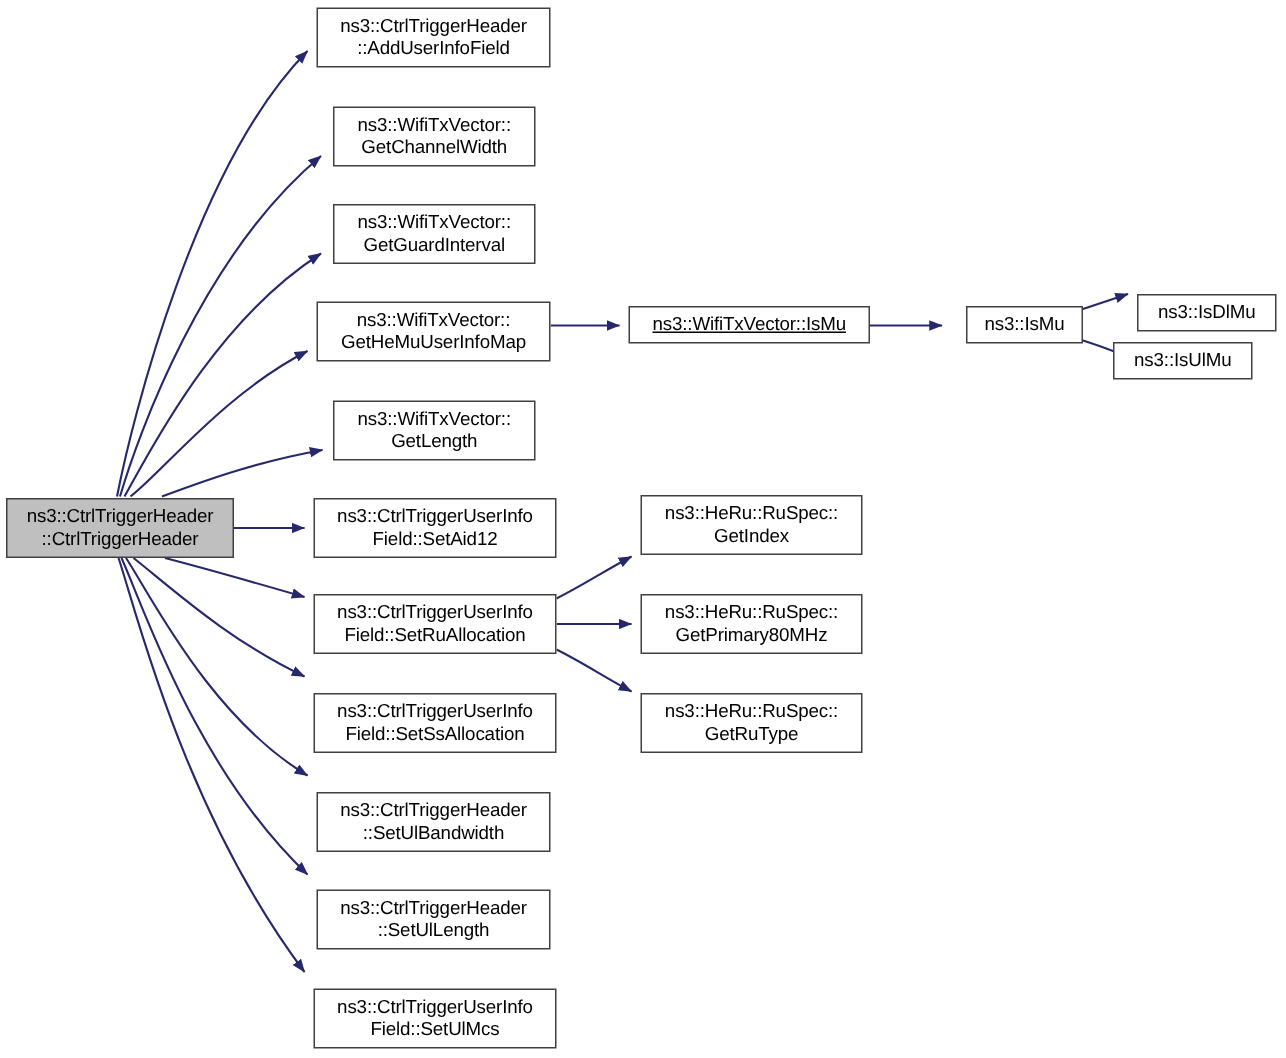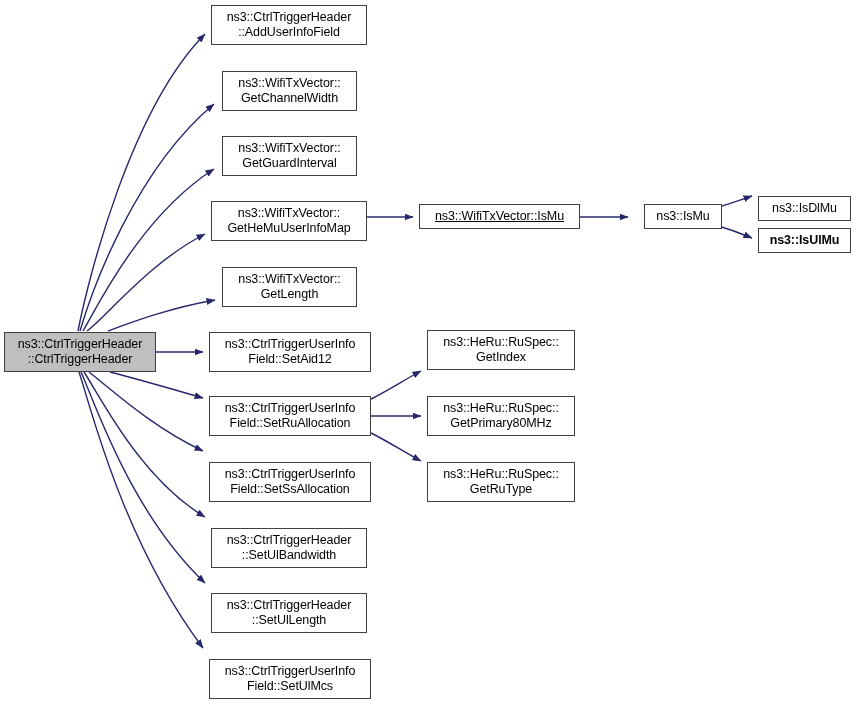--- a/index.html
+++ b/index.html
@@ -108,15 +108,15 @@
 Field::SetUlMcs</span></div>
       <div class="node" style="left: 419px; top: 204px; width: 161px; height: 25px; border-color: rgb(64, 64, 64); text-decoration: underline;"><span class="label">ns3::WifiTxVector::IsMu</span></div>
       <div class="node" style="left: 427px; top: 330px; width: 148px; height: 40px; border-color: rgb(64, 64, 64);"><span class="label">ns3::HeRu::RuSpec::
 GetIndex</span></div>
       <div class="node" style="left: 427px; top: 396px; width: 148px; height: 40px; border-color: rgb(64, 64, 64);"><span class="label">ns3::HeRu::RuSpec::
 GetPrimary80MHz</span></div>
       <div class="node" style="left: 427px; top: 462px; width: 148px; height: 40px; border-color: rgb(64, 64, 64);"><span class="label">ns3::HeRu::RuSpec::
 GetRuType</span></div>
       <div class="node" style="left: 634px; top: 204px; width: 78px; height: 25px; border-color: rgb(64, 64, 64); margin-left: 10px;"><span class="label">ns3::IsMu</span></div>
       <div class="node" style="left: 758px; top: 180px; width: 93px; height: 25px; border-color: rgb(64, 64, 64); margin-top: 16px;"><span class="label">ns3::IsDlMu</span></div>
-      <div class="node" style="left: 758px; top: 228px; width: 93px; height: 25px; border-color: rgb(64, 64, 64); font-weight: bold;"><span class="label">ns3::IsUlMu</span></div>
+      <div class="node" style="left: 742px; top: 228px; width: 93px; height: 25px; border-color: rgb(64, 64, 64);"><span class="label">ns3::IsUlMu</span></div>
     </div>
 </div>
 
 </body></html>

